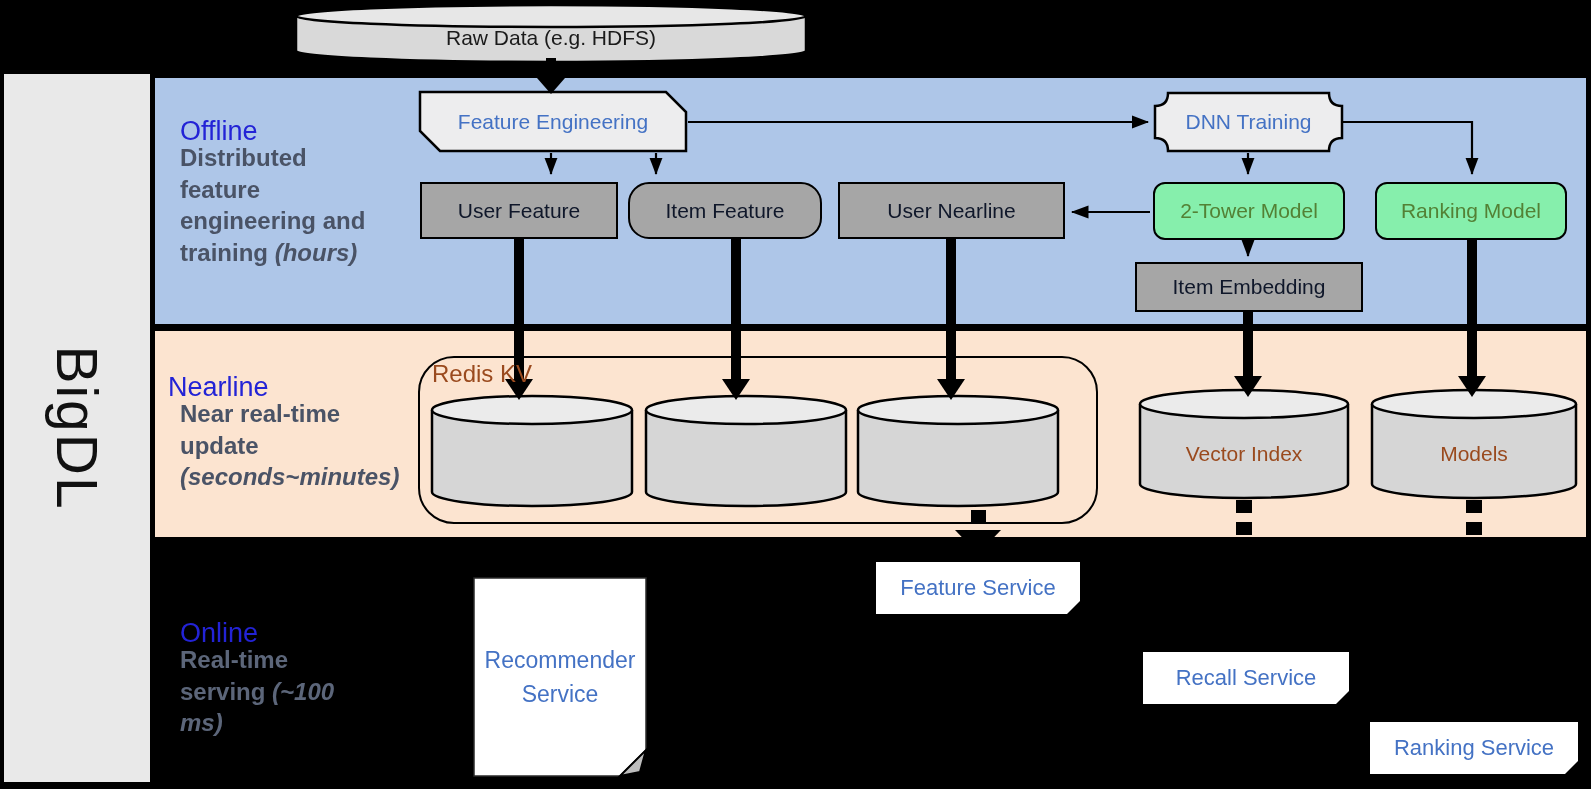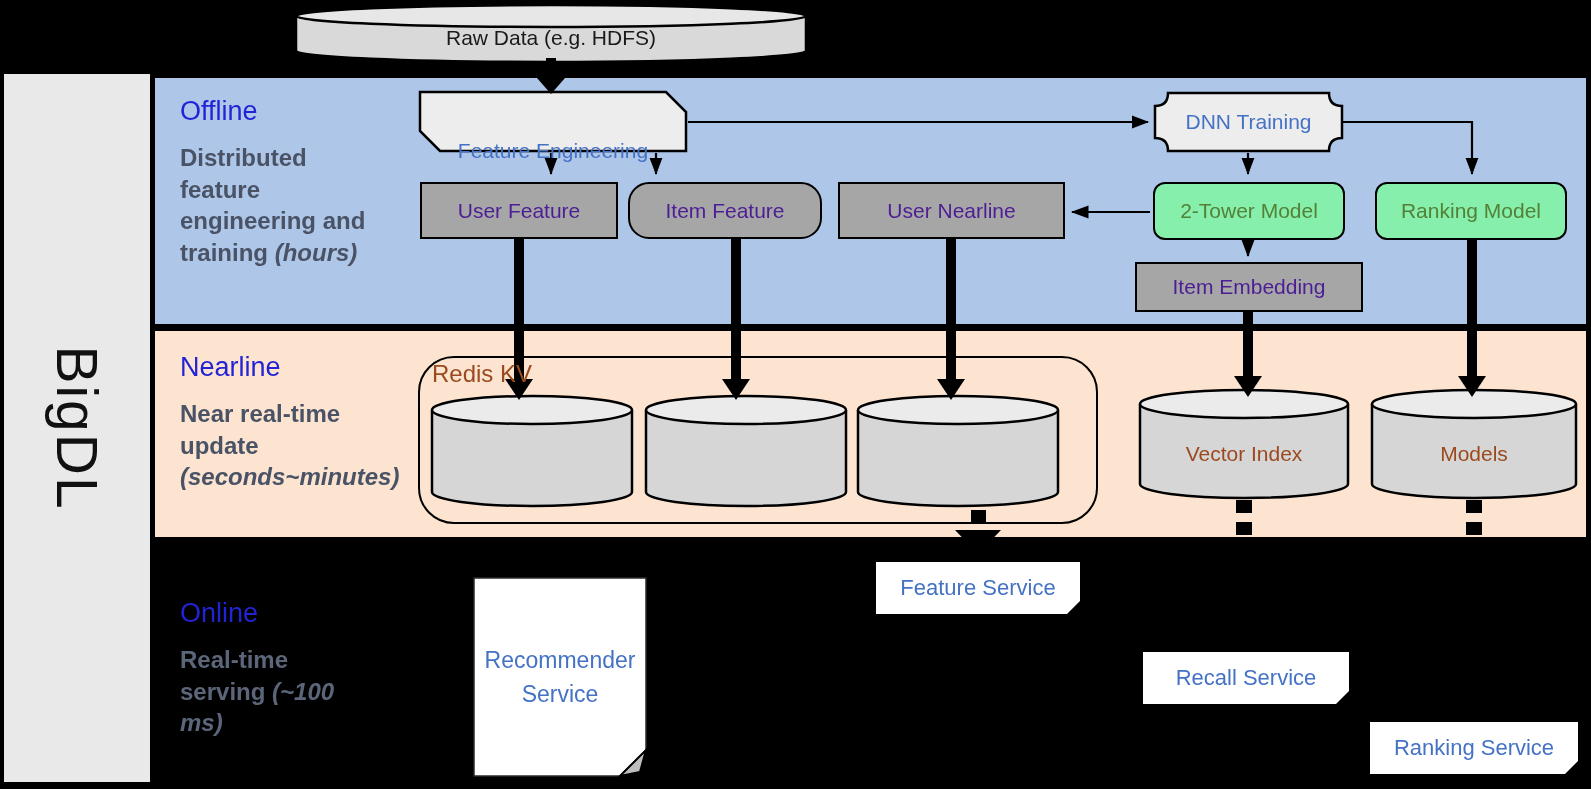--- a/index.html
+++ b/index.html
@@ -8,26 +8,26 @@
     font-family:"Liberation Sans",sans-serif;
   }
   .abs{position:absolute;}
   
   .sidebar{left:4px;top:74px;width:146px;height:708px;background:#e9e9e9;
     display:flex;align-items:center;justify-content:center;}
   .brand{transform:rotate(90deg);font-size:57px;color:#111;letter-spacing:2px;white-space:nowrap;}
   .band-offline{left:155px;top:78px;width:1431px;height:246px;background:#aec6e8;}
   .band-nearline{left:155px;top:331px;width:1431px;height:206px;background:#fce4d0;}
   
-  .sec-title{font-size:27px;color:#2323d6;}
+  .sec-title{font-size:27px;color:#2323d6;margin-top:20px;}
   .sec-desc{font-size:24px;line-height:1.32;color:#4a5366;font-weight:bold;}
   .sec-desc.on-black{color:#5c667a;}
   
   .node{display:flex;align-items:center;justify-content:center;text-align:center;
-    font-size:21px;color:#4c1d95;box-sizing:border-box;}
+    font-size:21px;color:#0f172a;box-sizing:border-box;}
   .darkbox{background:#a6a6a6;border:2.5px solid #000;}
   .modelbox{background:#86efac;border:2.5px solid #000;border-radius:12px;color:#538135;}
   .bluetext{color:#4472c4;}
   .brown{color:#9a4a1e;}
   .redis-container{left:418px;top:356px;width:680px;height:168px;border:2.5px solid #000;
     border-radius:36px;box-sizing:border-box;background:transparent;}
   .redis-label{left:432px;top:360px;font-size:24px;}
   .cyl-label{font-size:21px;}
   
   .service{background:#ffffff;display:flex;align-items:center;justify-content:center;
@@ -177,33 +177,33 @@
 
   <div class="label-layer">
     <div style="left:296px;top:26px;width:510px;text-align:center;font-size:21px;color:#1a1a1a;">Raw Data (e.g. HDFS)</div>
 
     <div class="sec-title" style="left:180px;top:96px;">Offline</div>
     <div class="sec-desc" style="left:180px;top:142px;width:200px;">
       <span>Distributed feature engineering and training</span>
       <i>(hours)</i>
     </div>
 
-    <div class="sec-title" style="left:180px;top:352px;">Nearline</div>
+    <div class="sec-title" style="left:168px;top:352px;">Nearline</div>
     <div class="sec-desc" style="left:180px;top:398px;width:215px;">
       <span>Near real-time update</span>
       <i>(seconds~minutes)</i>
     </div>
 
     <div class="sec-title" style="left:180px;top:598px;">Online</div>
     <div class="sec-desc on-black" style="left:180px;top:644px;width:160px;">
       <span>Real-time serving</span>
       <i>(~100 ms)</i>
     </div>
 
-    <div class="bluetext" style="left:420px;top:92px;width:266px;height:59px;display:flex;align-items:center;justify-content:center;font-size:21px;margin-top:29px;">Feature Engineering</div>
+    <div class="bluetext" style="left:420px;top:92px;width:266px;height:59px;display:flex;align-items:center;justify-content:center;font-size:21px;">Feature Engineering</div>
     <div class="bluetext" style="left:1155px;top:93px;width:187px;height:58px;display:flex;align-items:center;justify-content:center;font-size:21px;">DNN Training</div>
 
     <div class="brown redis-label abs" style="left:432px;top:360px;">Redis KV</div>
     <div class="brown cyl-label" style="left:1140px;top:442px;width:208px;text-align:center;">Vector Index</div>
     <div class="brown cyl-label" style="left:1372px;top:442px;width:204px;text-align:center;">Models</div>
 
     <div class="bluetext" style="left:479px;top:578px;width:162px;height:198px;display:flex;align-items:center;justify-content:center;text-align:center;font-size:23px;line-height:1.5;">Recommender Service</div>
   </div>
 
 </div>

